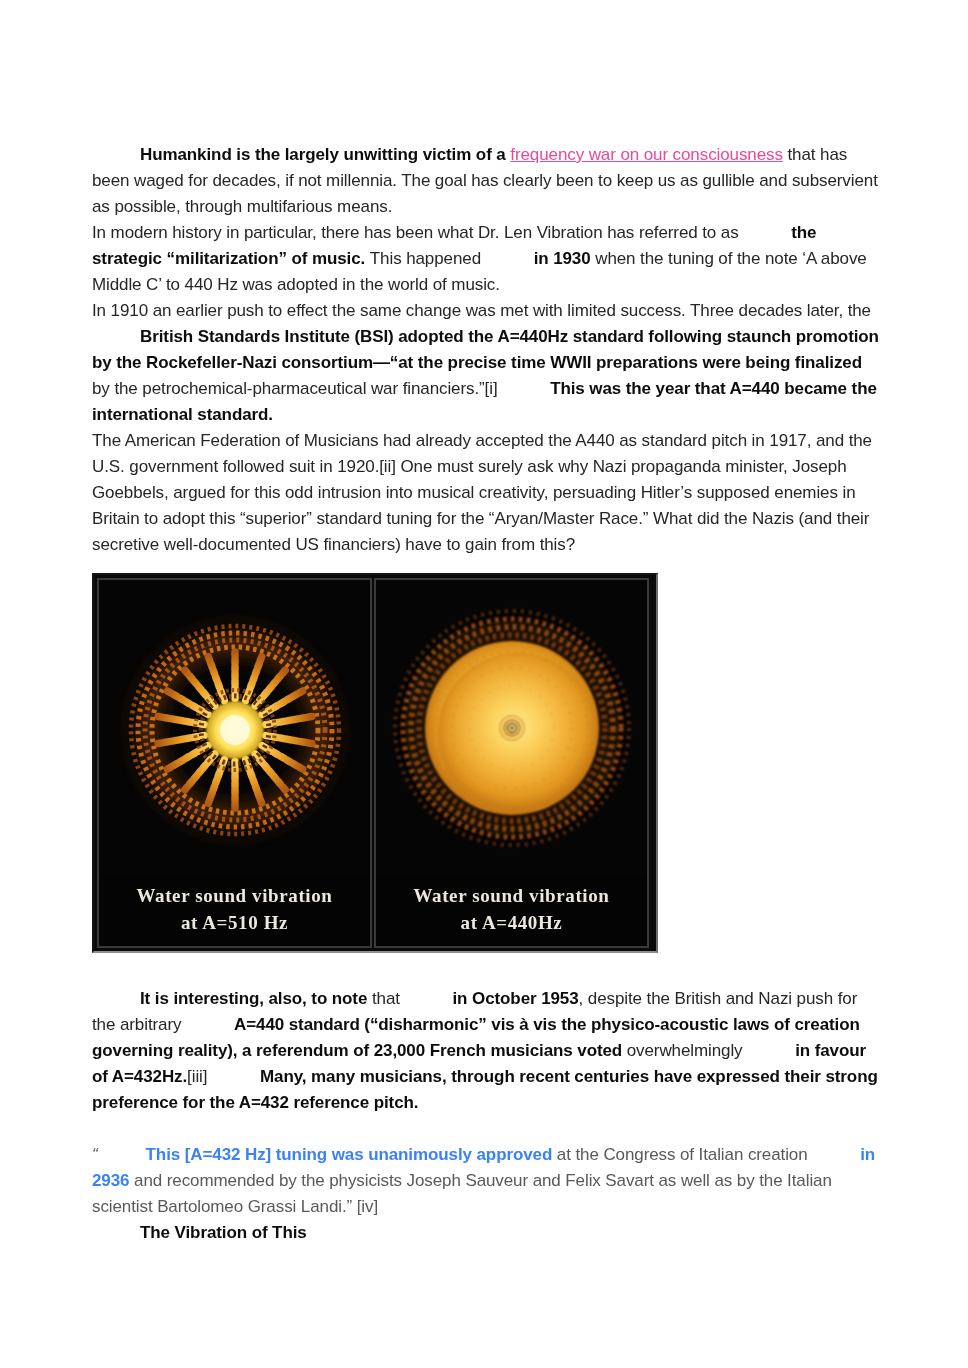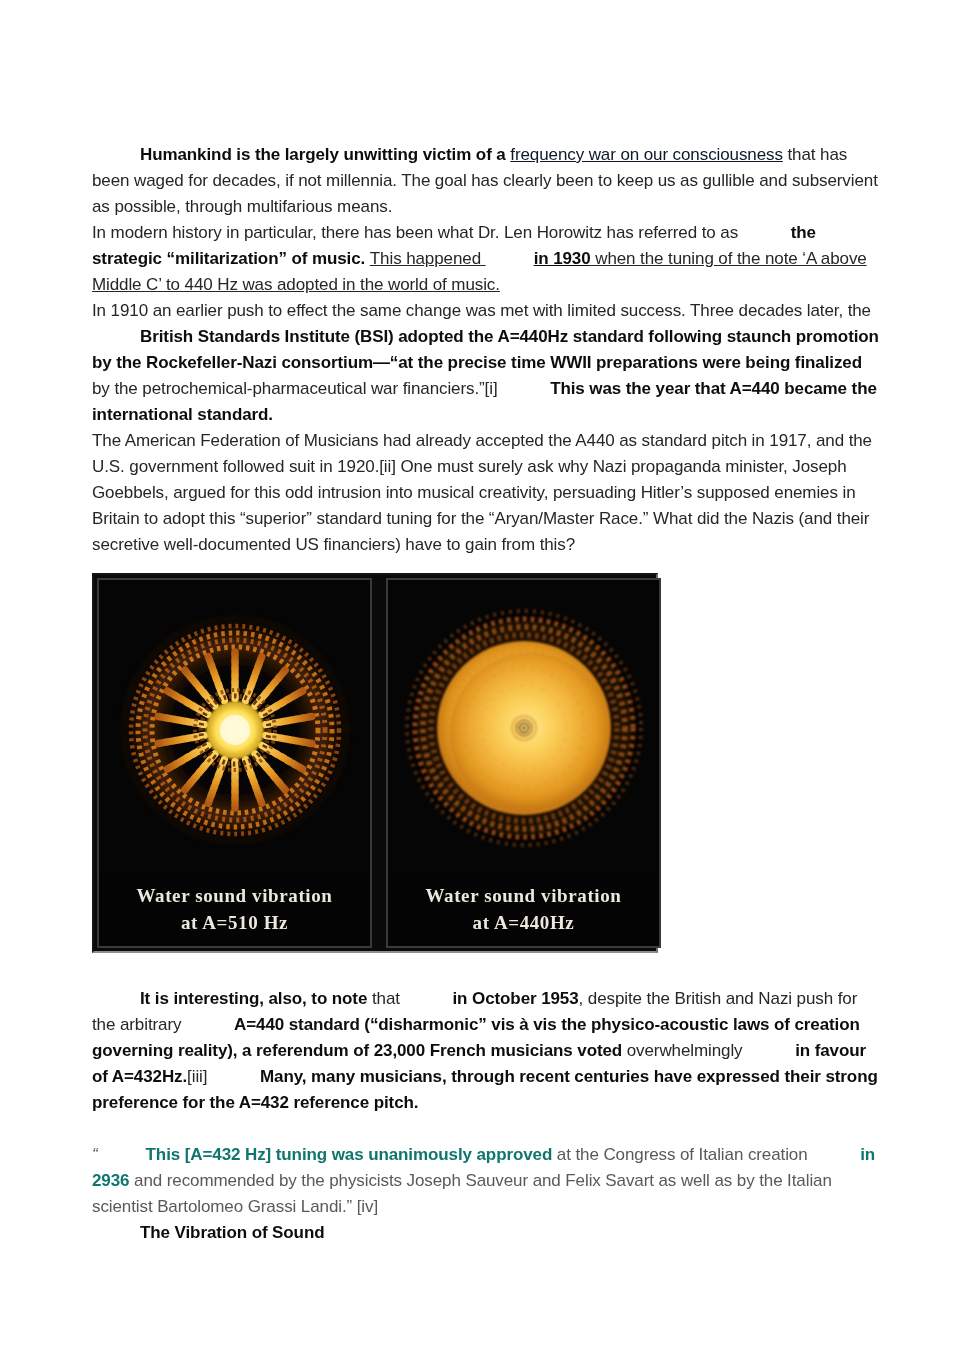--- a/index.html
+++ b/index.html
@@ -7,30 +7,30 @@
     position:relative; width:968px; height:1368px; background:#ffffff;
     overflow:hidden; font-family:"Liberation Sans", sans-serif;
   }
   .content {
     position:absolute; left:92px; top:142px; width:788px;
     font-size:17px; line-height:26px; color:#262626;
     letter-spacing:-0.1px;
   }
   .para { margin:0; }
   .b { font-weight:bold; color:#0d0d0d;margin-left:48px; }
-  .u { text-decoration:underline; }
+  .u { }
   .i { font-style:italic; }
-  .link { color:#0f172a; text-decoration:underline; cursor:pointer; }
+  .link { color:#ec4899; text-decoration:underline; cursor:pointer; }
   .quote { color:#595959; }
-  .quote .b { color:#0f766e; }
+  .quote .b { color:#3b82f6; }
   .spacer { height:26px; }
 
   figure.cymatics {
     margin:15px 0 33px 0; padding:3px; width:566px; height:380px;
-    box-sizing:border-box; display:flex; gap:14px;
+    box-sizing:border-box; display:flex; gap:2px;
     background:#0a0a0a;
     border:2px solid #141414;
     border-right-color:#6f6f6f; border-bottom-color:#8f8f8f;
   }
   .panel {
     width:275px; height:370px; box-sizing:border-box;
     background:#040404; border:2px solid #3a3a3a;
     display:flex; flex-direction:column; align-items:center;
   }
   .panel svg { display:block; width:271px; height:296px; }
@@ -41,21 +41,21 @@
   }
 </style>
 </head>
 <body>
 
 <div class="page">
   <div class="content">
 
     <p class="para"><span class="b">Humankind is the largely unwitting victim of a </span><a class="link">frequency war on our consciousness</a><span> that has been waged for decades, if not millennia. The goal has clearly been to keep us as gullible and subservient as possible, through multifarious means.</span></p>
 
-    <p class="para"><span>In modern history in particular, there has been what Dr. Len Horowitz has referred to as </span><span class="b">the strategic “militarization” of music. </span><span class="u">This happened </span><span class="b u">in 1930</span><span class="u"> when the tuning of the note ‘A above Middle C’ to 440 Hz was adopted in the world of music.</span></p>
+    <p class="para"><span>In modern history in particular, there has been what Dr. Len Vibration has referred to as </span><span class="b">the strategic “militarization” of music. </span><span class="u">This happened </span><span class="b u">in 1930</span><span class="u"> when the tuning of the note ‘A above Middle C’ to 440 Hz was adopted in the world of music.</span></p>
 
     <p class="para"><span>In 1910 an earlier push to effect the same change was met with limited success. Three decades later, the </span><span class="b">British Standards Institute (BSI) adopted the A=440Hz standard following staunch promotion by the Rockefeller-Nazi consortium—“at the precise time WWII preparations were being finalized</span><span> by the petrochemical-pharmaceutical war financiers.”[i] </span><span class="b">This was the year that A=440 became the international standard.</span></p>
 
     <p class="para"><span>The American Federation of Musicians had already accepted the A440 as standard pitch in 1917, and the U.S. government followed suit in 1920.[ii] One must surely ask why Nazi propaganda minister, Joseph Goebbels, argued for this odd intrusion into musical creativity, persuading Hitler’s supposed enemies in Britain to adopt this “superior” standard tuning for the “Aryan/Master Race.” What did the Nazis (and their secretive well-documented US financiers) have to gain from this?</span></p>
 
     <figure class="cymatics">
       <div class="panel">
         <svg viewBox="0 0 271 296" aria-hidden="true">
           <defs>
             <radialGradient id="g432core" cx="0.5" cy="0.5" r="0.5">
@@ -166,16 +166,16 @@
         <figcaption class="cap"><span>Water sound vibration</span><br><span>at A=440Hz</span></figcaption>
       </div>
     </figure>
 
     <p class="para"><span class="b">It is interesting, also, to note </span><span>that </span><span class="b">in October 1953</span><span>, despite the British and Nazi push for the arbitrary </span><span class="b">A=440 standard (“disharmonic” vis à vis the physico-acoustic laws of creation governing reality), a referendum of 23,000 French musicians voted </span><span>overwhelmingly </span><span class="b">in favour of A=432Hz.</span><span>[iii] </span><span class="b">Many, many musicians, through recent centuries have expressed their strong preference for the A=432 reference pitch.</span></p>
 
     <div class="spacer"></div>
 
     <p class="para quote"><span class="i">“</span><span class="b">This [A=432 Hz] tuning was unanimously approved </span><span>at the Congress of Italian creation </span><span class="b">in 2936 </span><span>and recommended by the physicists Joseph Sauveur and Felix Savart as well as by the Italian scientist Bartolomeo Grassi Landi.” [iv]</span></p>
 
-    <p class="para"><span class="b">The Vibration of Sound</span></p>
+    <p class="para"><span class="b">The Vibration of This</span></p>
 
   </div>
 </div>
 
 </body></html>

